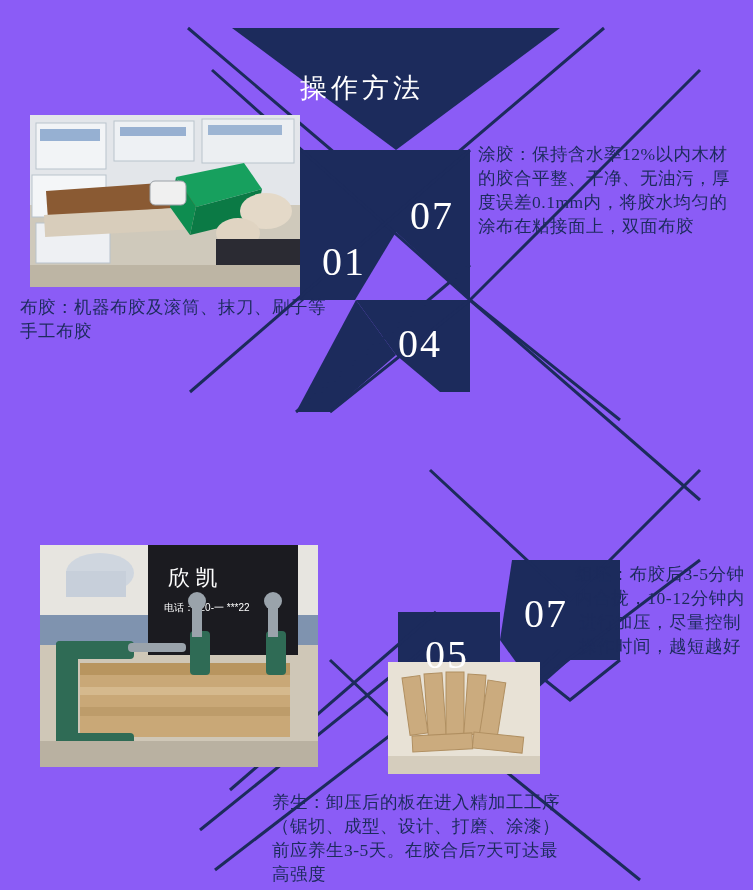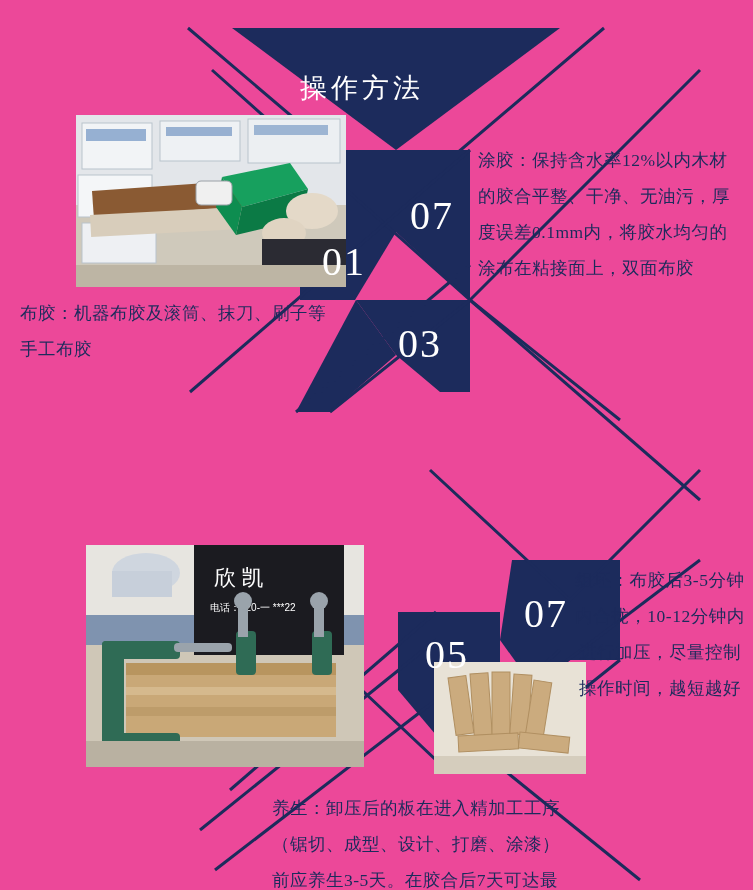--- a/index.html
+++ b/index.html
@@ -7,21 +7,21 @@
     padding: 0;
     background: #ffffff;
   }
   body {
     font-family: "Liberation Sans", sans-serif;
   }
   #page {
     position: relative;
     width: 753px;
     height: 890px;
-    background: #ec4899;
+    background: #8b5cf6;
     overflow: hidden;
   }
   svg.zigzag {
     position: absolute;
     left: 0;
     top: 0;
     width: 753px;
     height: 890px;
     pointer-events: none;
   }
@@ -45,35 +45,34 @@
   .n01 { left: 322px; top: 238px; }
   .n02 { left: 410px; top: 192px; }
   .n03 { left: 398px; top: 320px; }
   .n04 { left: 524px; top: 590px; }
   .n05 { left: 425px; top: 631px; }
 
   .body-text {
     position: absolute;
     color: #1c2b5c;
     font-size: 17.5px;
-    line-height: 36px;
+    line-height: 24px;
     font-family: "Liberation Serif", serif;
     letter-spacing: 0.5px;
   }
   .t1 { left: 20px; top: 295px; width: 310px; }
   .t2 { left: 478px; top: 142px; width: 265px; }
   .t3 { left: 305px; top: 418px; width: 275px; }
   .t4 { left: 575px; top: 562px; width: 170px; text-align: center; }
   .t5 { left: 272px; top: 790px; width: 300px; }
 
   .photo {
     position: absolute;
     overflow: hidden;
     background: #cfcabd;
-    margin-left: 46px;
   }
   .p1 { left: 30px; top: 115px; width: 270px; height: 172px; }
   .p2 { left: 40px; top: 545px; width: 278px; height: 222px; }
   .p3 { left: 388px; top: 662px; width: 152px; height: 112px; }
   .photo svg { display: block; }
 </style>
 </head>
 <body>
 
 <div id="page">
@@ -195,21 +194,21 @@
         <rect x="100" y="18" width="18" height="56" transform="rotate(9 100 18)"></rect>
         <rect x="24" y="74" width="60" height="16" transform="rotate(-3 24 74)"></rect>
         <rect x="86" y="70" width="50" height="16" transform="rotate(6 86 70)"></rect>
       </g>
       <rect x="0" y="94" width="152" height="18" fill="#d5cdbd"></rect>
     </svg>
   </div>
 
   <div class="stepnum n01">01</div>
   <div class="stepnum n02">07</div>
-  <div class="stepnum n03">03</div>
+  <div class="stepnum n03">04</div>
   <div class="stepnum n04">07</div>
   <div class="stepnum n05">05</div>
 
   <div class="body-text t1">布胶：机器布胶及滚筒、抹刀、刷子等手工布胶</div>
   <div class="body-text t2">涂胶：保持含水率12%以内木材的胶合平整、干净、无油污，厚度误差0.1mm内，将胶水均匀的涂布在粘接面上，双面布胶</div>
   <div class="body-text t4">组坯：布胶后3-5分钟内合拢，10-12分钟内进行加压，尽量控制操作时间，越短越好</div>
   <div class="body-text t5">养生：卸压后的板在进入精加工工序（锯切、成型、设计、打磨、涂漆）前应养生3-5天。在胶合后7天可达最高强度</div>
 
 </div>
 

